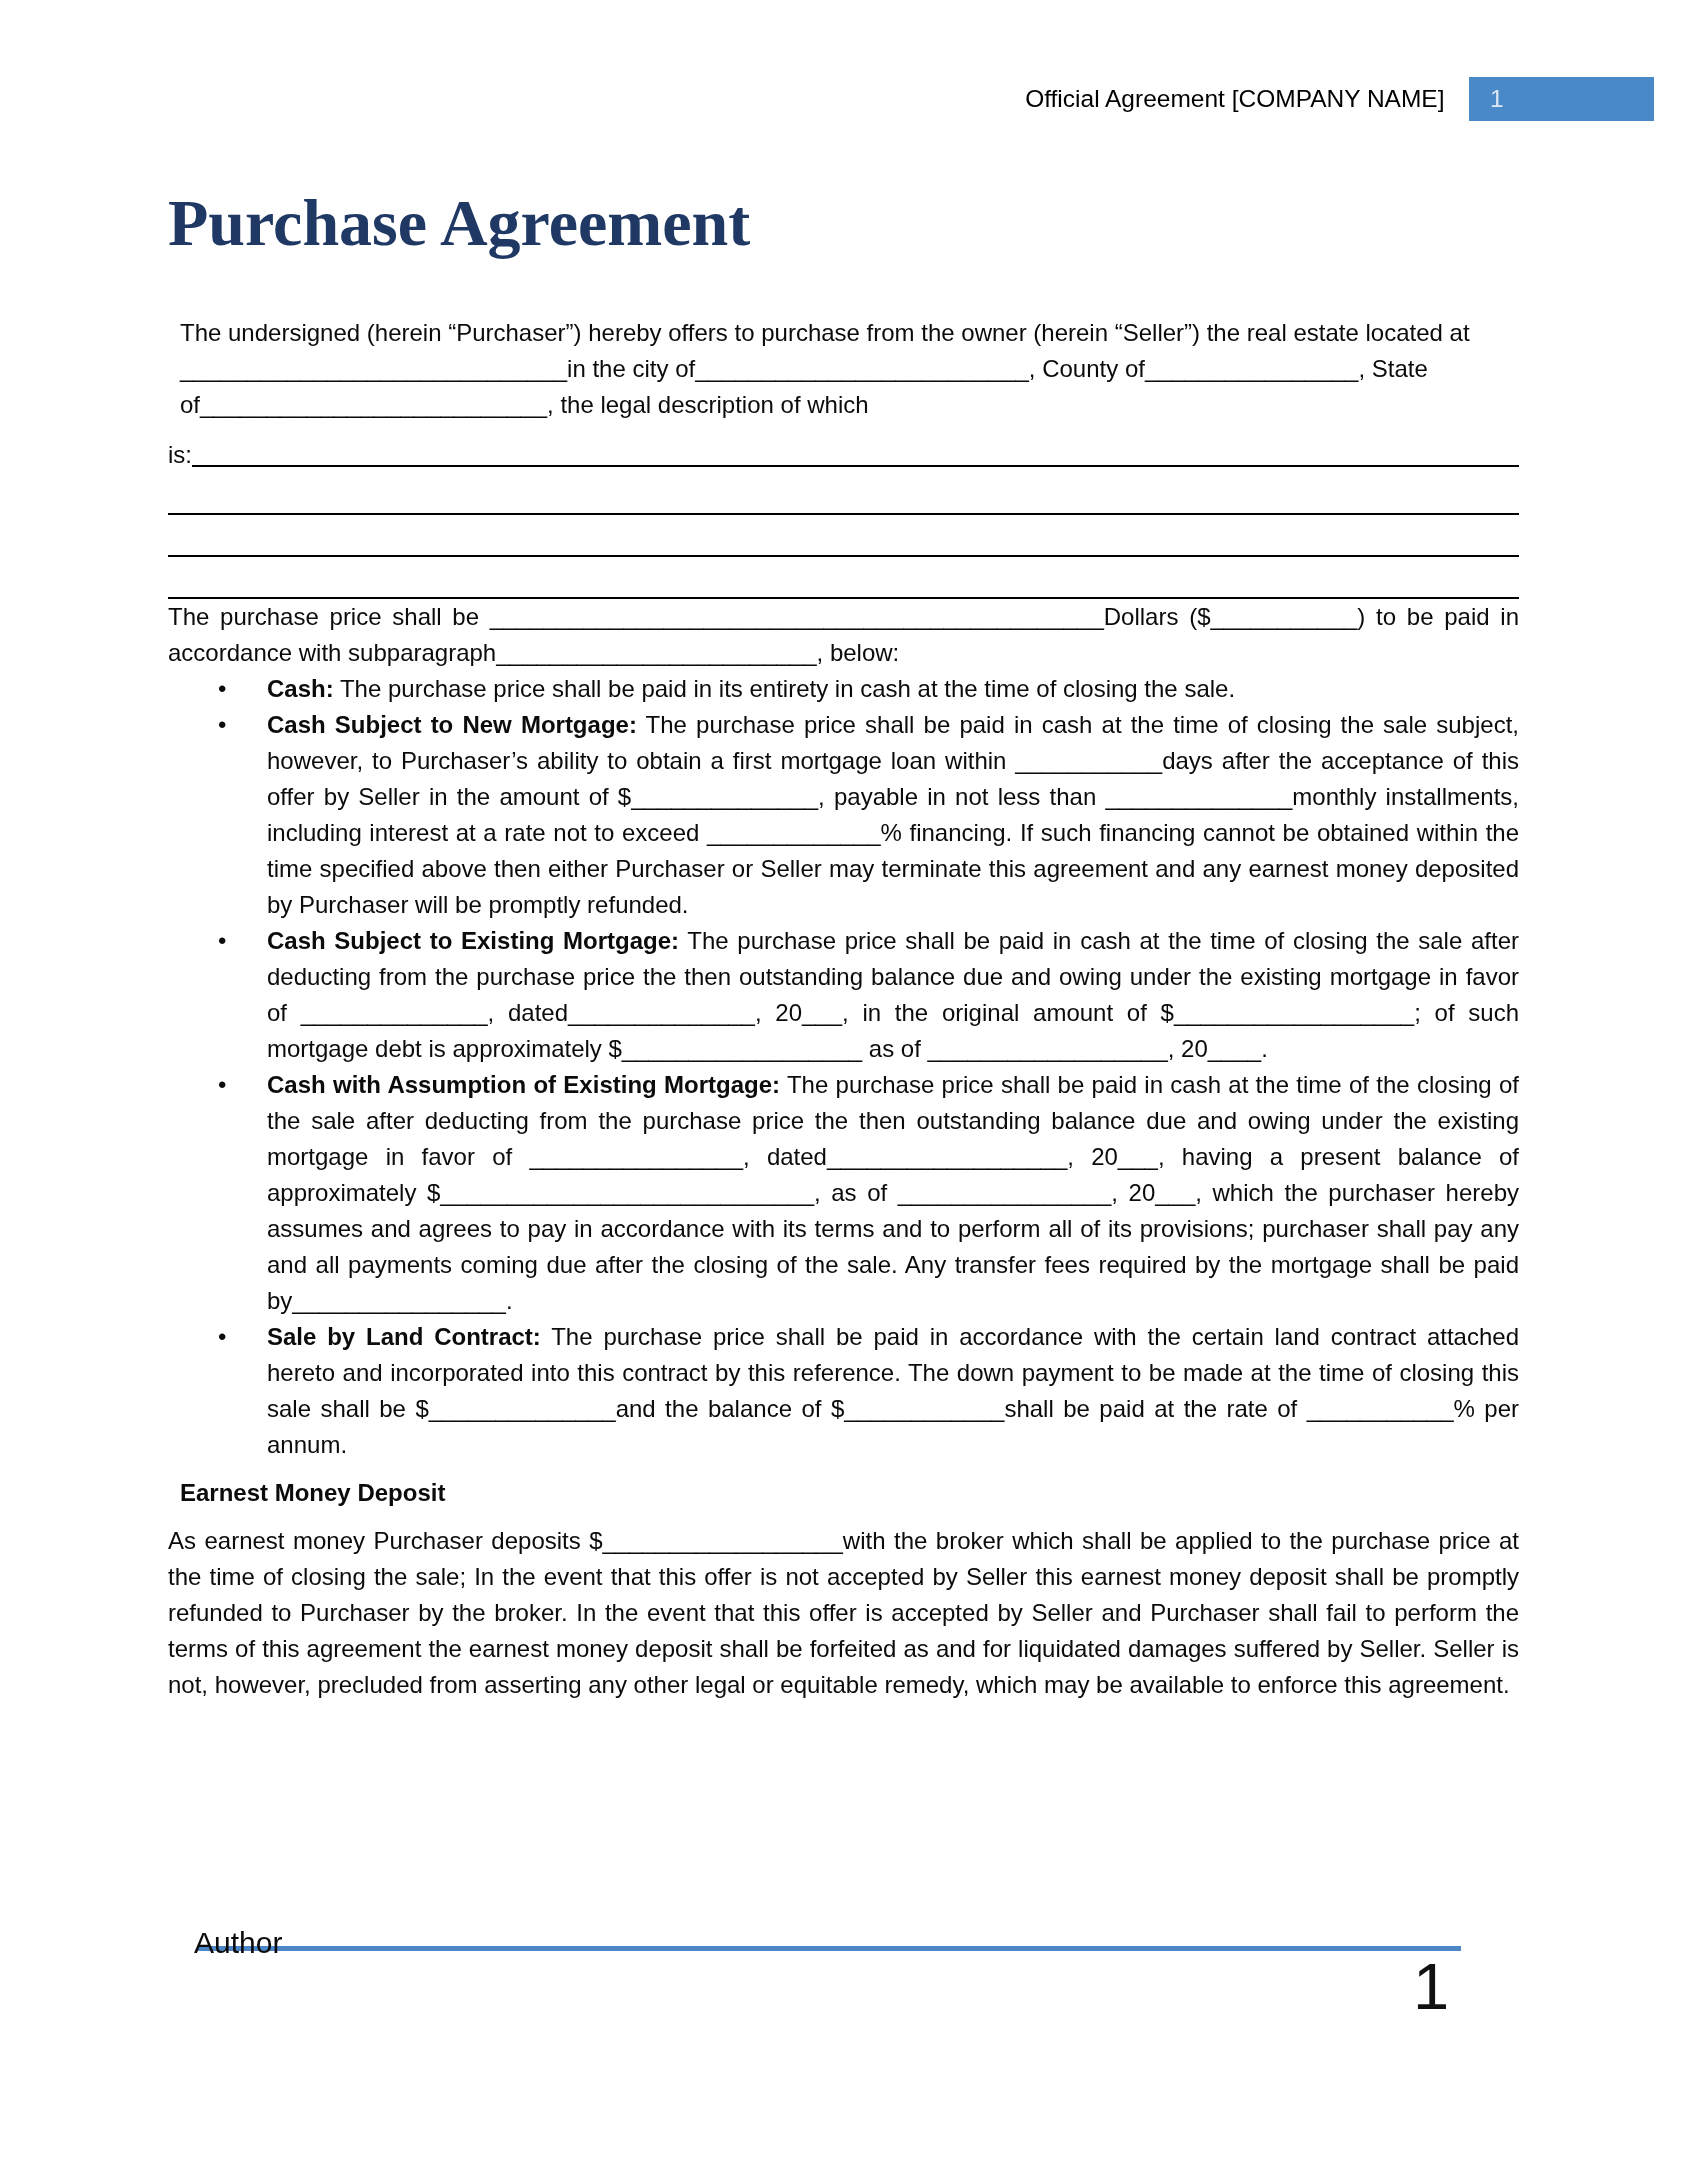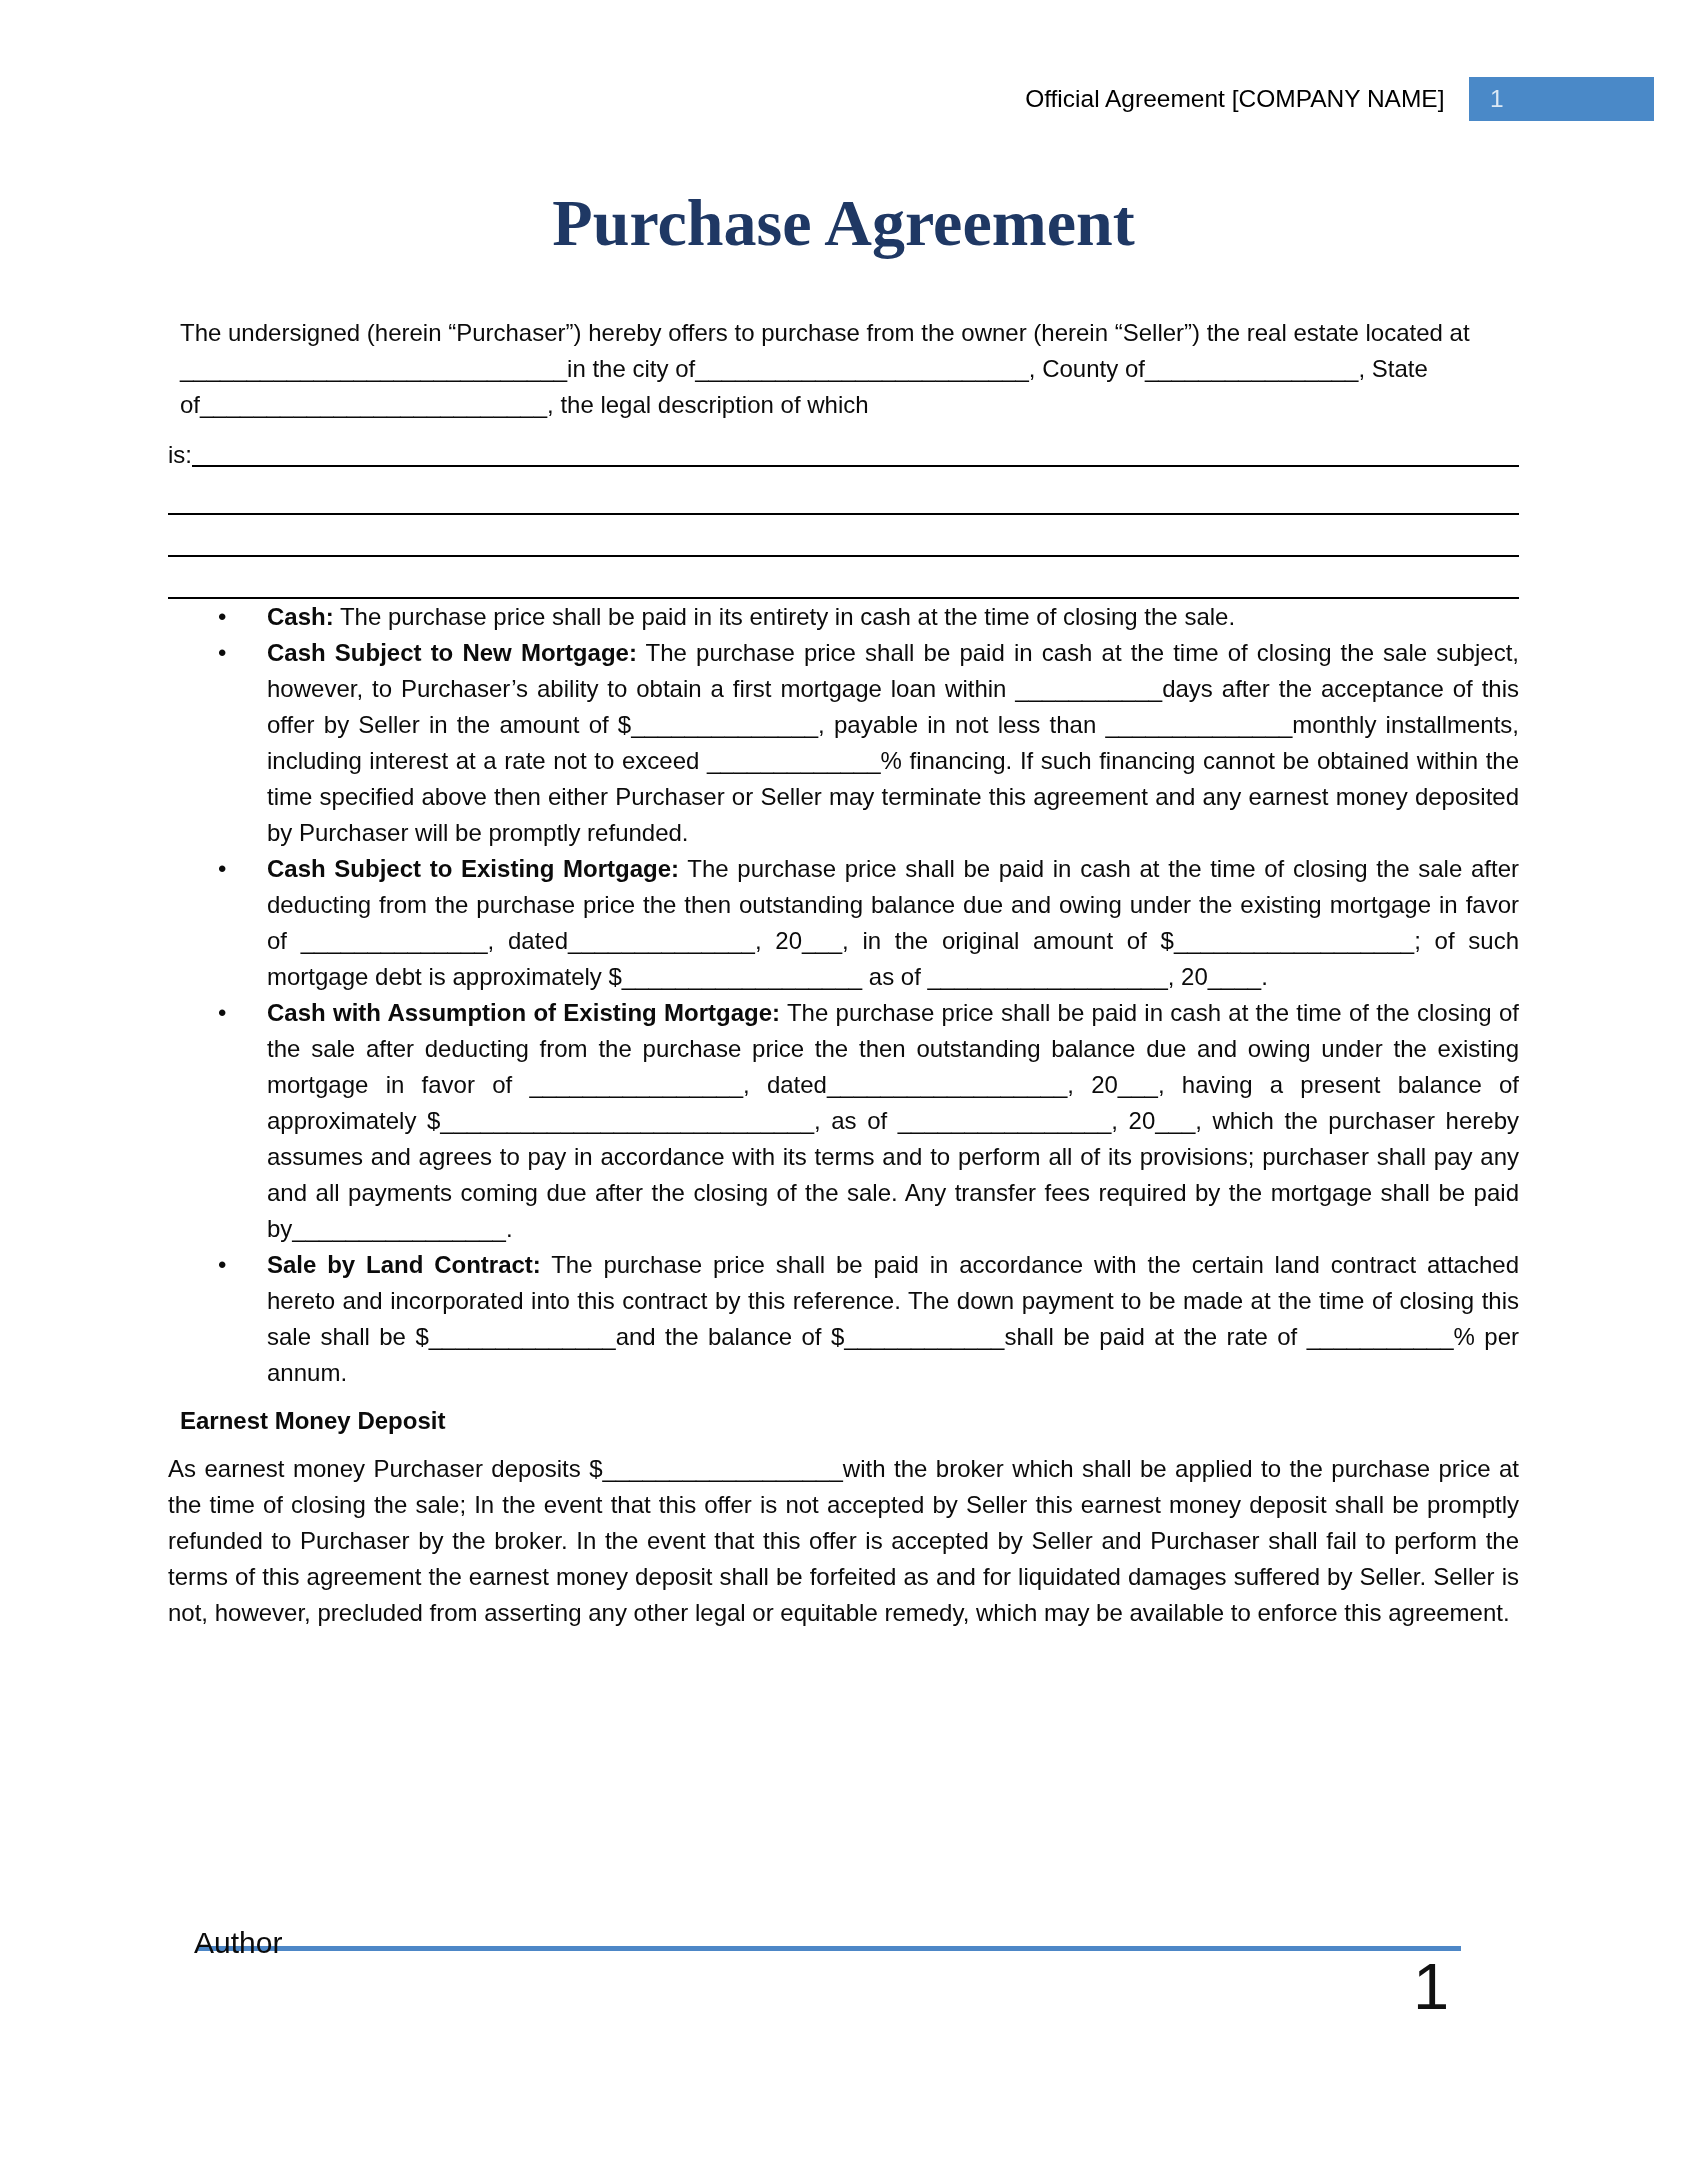--- a/index.html
+++ b/index.html
@@ -25,21 +25,20 @@
     display:flex; align-items:center;
     padding-left:21px; margin-right:33px;
     font-size:24.5px;
   }
   
   .content { padding:185px 168px 0 168px; }
   .doc-title {
     font-family:"Liberation Serif", serif;
     font-size:66px; font-weight:700;
     color:#1F3864;
-    text-align:center;
     margin:0 0 54px 0;
     line-height:1.15;
   }
   .intro { margin:12px; text-align:left; }
   .is-row { display:flex; height:38px; }
   .is-label { align-self:flex-end; }
   .is-line { flex:1; border-bottom:2.2px solid #000; margin-bottom:6.1px; }
   .rule { height:40px; border-bottom:2.2px solid #000; }
   .terms-lead { margin-top:47px; }
   .section-heading { font-weight:700; }
@@ -76,20 +75,21 @@
     <p class="intro">The undersigned (herein “Purchaser”) hereby offers to purchase from the owner (herein “Seller”) the real estate located at _____________________________in the city of_________________________, County of________________, State of__________________________, the legal description of which</p>
 
     <div class="is-row">
       <span class="is-label">is:</span>
       <span class="is-line"></span>
     </div>
     <div class="rule"></div>
     <div class="rule"></div>
     <div class="rule"></div>
 
+    <p class="price-line" style="margin:0">The purchase price shall be ______________________________________________Dollars ($___________) to be paid in accordance with subparagraph________________________, below:</p>
 
     <div>
 
       <div class="bullet">
         <span class="marker">•</span>
         <p class="btext"><span class="lead">Cash:</span><span> The purchase price shall be paid in its entirety in cash at the time of closing the sale.</span></p>
       </div>
 
       <div class="bullet">
         <span class="marker">•</span>

